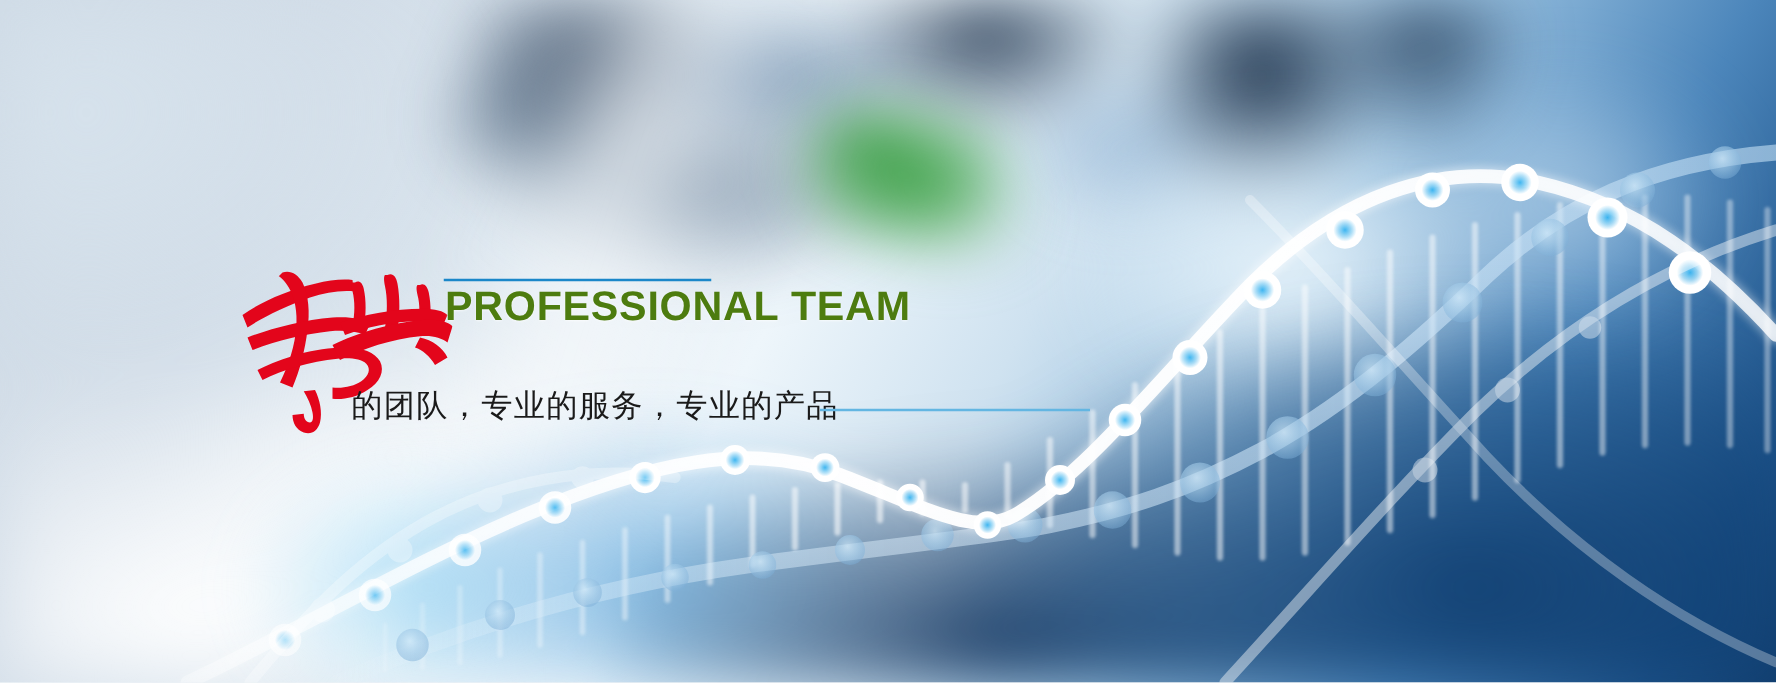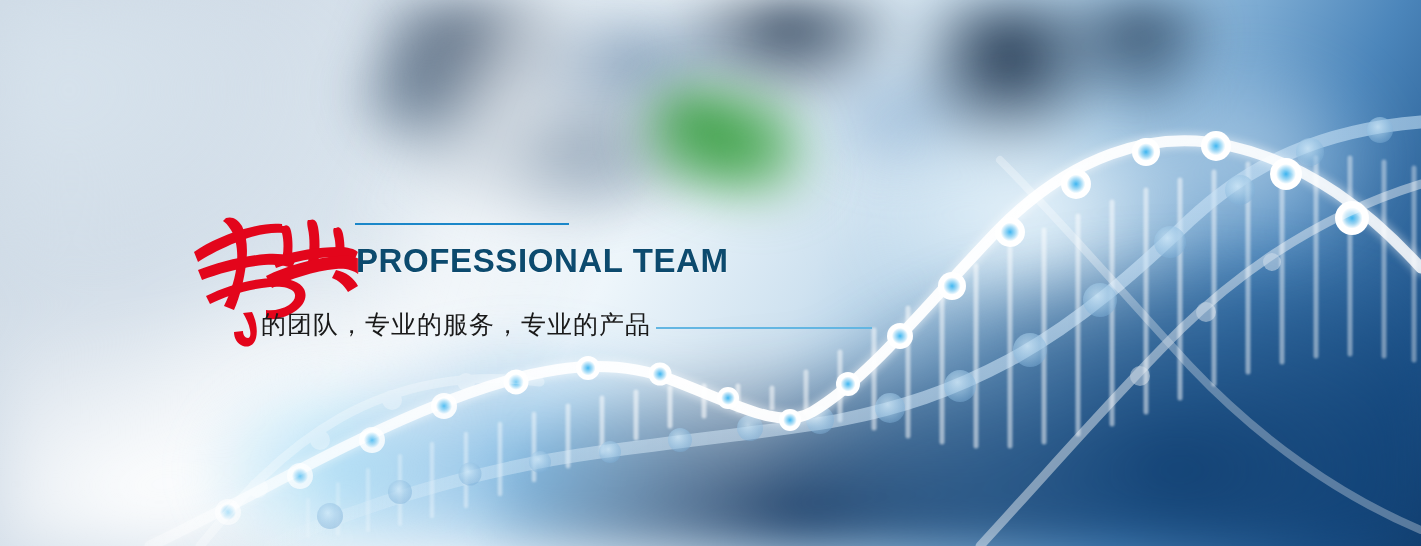--- a/index.html
+++ b/index.html
@@ -86,39 +86,39 @@
     pointer-events:none;
   }
 
   #rule-top {
     position:absolute; left:355px; top:223px;
     width:214px; height:2px;
     background:#1b87c9;
   }
 
   #headline {
-    position:absolute; left:356px; top:242px;
+    position:absolute; left:356px; top:226px;
     font-size:33px; font-weight:bold;
     letter-spacing:.6px;
-    color:#0c4a6e;
+    color:#4d7c0f;
     white-space:nowrap;
     text-shadow:0 1px 2px rgba(255,255,255,.65);
   }
 
   #subheadline {
     position:absolute; left:474px; top:286px;
     font-size:14.5px; font-weight:normal;
     letter-spacing:.2px;
     color:#36a2e4;
     white-space:nowrap;
     text-shadow:0 1px 2px rgba(255,255,255,.6);
   }
 
   #tagline-cn {
-    position:absolute; left:261px; top:308px;
+    position:absolute; left:281px; top:308px;
     font-size:25px; font-weight:normal;
     letter-spacing:1px;
     color:#1a1a1a;
     white-space:nowrap;
   }
 
   #rule-bottom {
     position:absolute; left:656px; top:327px;
     width:216px; height:2px;
     background:#63b6e2;

